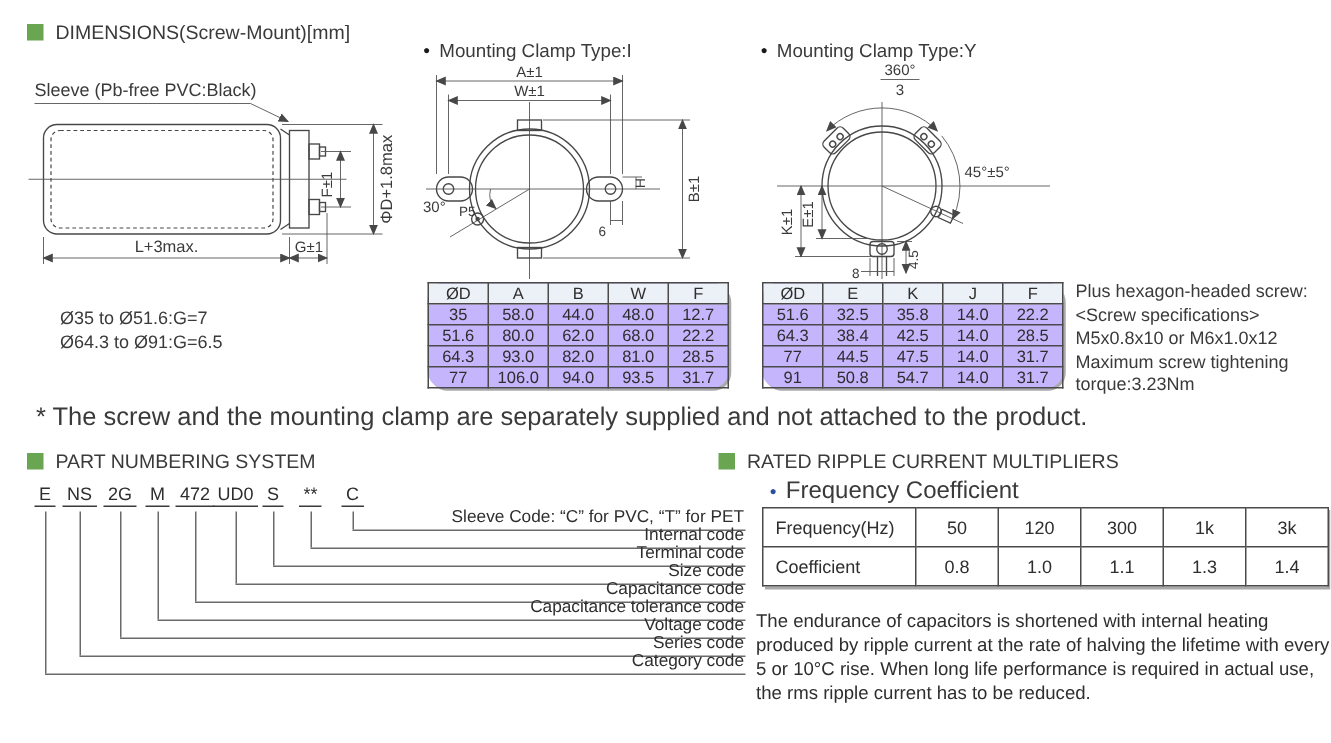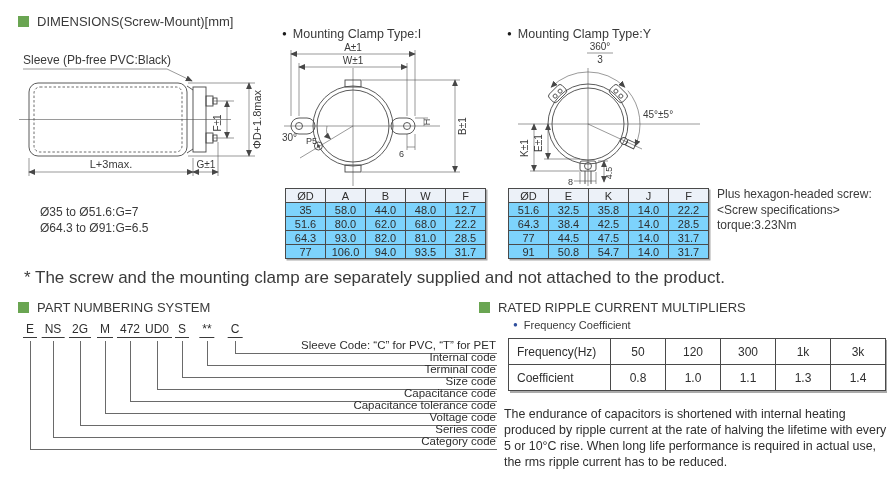--- a/index.html
+++ b/index.html
@@ -5,28 +5,28 @@
   html,body { margin:0; padding:0; background:#fff; }
   body { font-family:"Liberation Sans", sans-serif; }
   .page { position:relative; width:887px; height:495px; background:#ffffff; color:#3a3a3a; overflow:hidden; }
 
   .sec-header { position:absolute; display:flex; align-items:center; gap:8px; font-size:13px; color:#3a3a3a; white-space:nowrap; }
   .sq { width:11px; height:11px; background:#6aa552; flex:0 0 auto; }
 
   .bullet-title { position:absolute; font-size:12.5px; white-space:nowrap; }
   .bullet-title::before { content:"●"; font-size:8px; vertical-align:2px; margin-right:6px; color:#1a1a1a; }
 
-  .sub-bullet { position:absolute; font-size:11px; white-space:nowrap; }
+  .sub-bullet { position:absolute; font-size:16px; white-space:nowrap; }
   .sub-bullet::before { content:"●"; font-size:8px; vertical-align:2px; margin-right:6px; color:#2f4f9d; }
 
   .txtblock { position:absolute; font-size:12px; line-height:15.5px; white-space:nowrap; }
   .note { position:absolute; font-size:17px; white-space:nowrap; }
   .para { position:absolute; font-size:12.4px; line-height:16px; color:#2e2e2e; }
 
-  table.dimtable { position:absolute; border-collapse:collapse; background:#7dd3fc; font-size:11px; color:#2e2e2e; box-shadow:1.5px 1.5px 0 #aaa; }
+  table.dimtable { position:absolute; border-collapse:collapse; background:#c4b5fd; font-size:11px; color:#2e2e2e; box-shadow:1.5px 1.5px 0 #aaa;border-radius:12px; }
   table.dimtable th, table.dimtable td { border:1px solid #4a4a4a; width:39px; height:13px; text-align:center; padding:0; font-weight:normal; }
   table.dimtable th { background:#ecf1f8; }
 
   table.freqtable { position:absolute; border-collapse:collapse; background:#fff; font-size:12px; color:#2e2e2e; box-shadow:2px 2px 0 #aaa; }
   table.freqtable td { border:1px solid #4a4a4a; width:54px; height:25px; text-align:center; padding:0; }
   table.freqtable td.rowlabel { width:93px; text-align:left; padding-left:8px; }
 
   .ladder { position:absolute; left:18px; top:322px; width:480px; height:145px; }
   .pcode { position:absolute; top:0; transform:translateX(-50%); font-size:12px; color:#2e2e2e; border-bottom:1.6px solid #3a3a3a; padding:0 3px 1px 3px; }
   .lv { position:absolute; width:1px; background:#6a6a6a; }
@@ -283,20 +283,22 @@
       <td>54.7</td>
       <td>14.0</td>
       <td>31.7</td>
     </tr>
   </tbody>
     </table>
 
   <div class="txtblock" style="left:717px;top:187px;">
     <div>Plus hexagon-headed screw:</div>
     <div>&lt;Screw specifications&gt;</div>
+    <div>M5x0.8x10 or M6x1.0x12</div>
+    <div>Maximum screw tightening</div>
     <div>torque:3.23Nm</div>
   </div>
 
   <div class="sec-header" style="left:18px;top:300px;">
     <span class="sq"></span>
     <span>PART NUMBERING SYSTEM</span>
   </div>
 
   <div class="ladder">
     <span class="pcode" style="left:12px">E</span>

